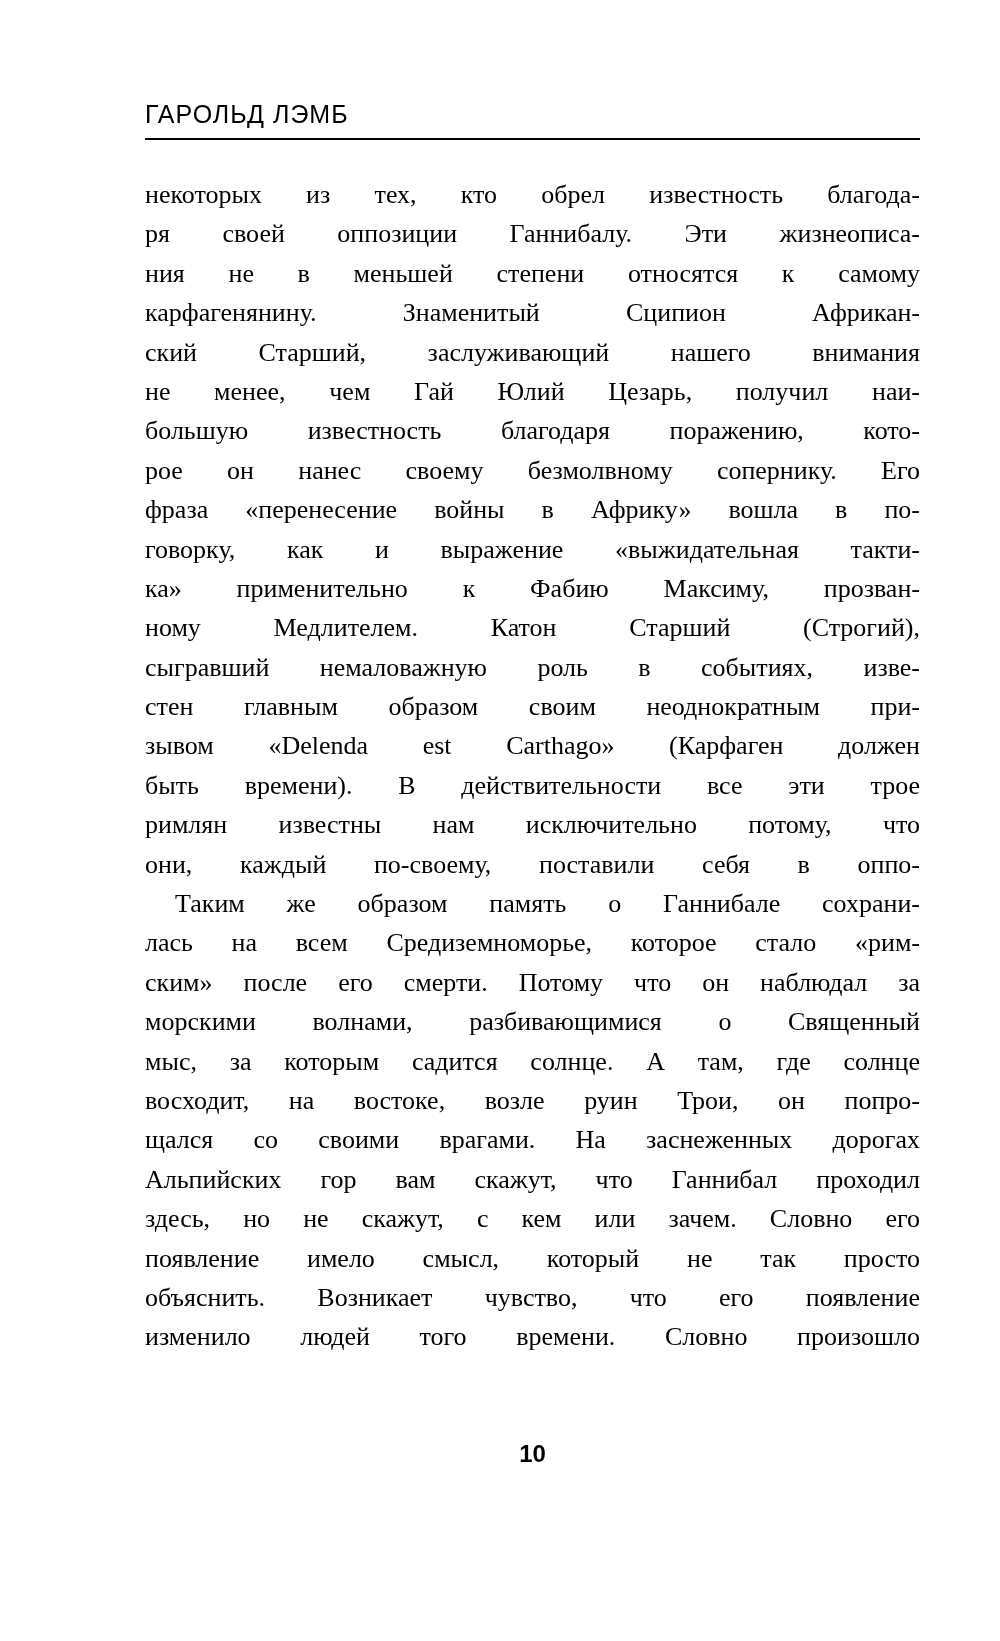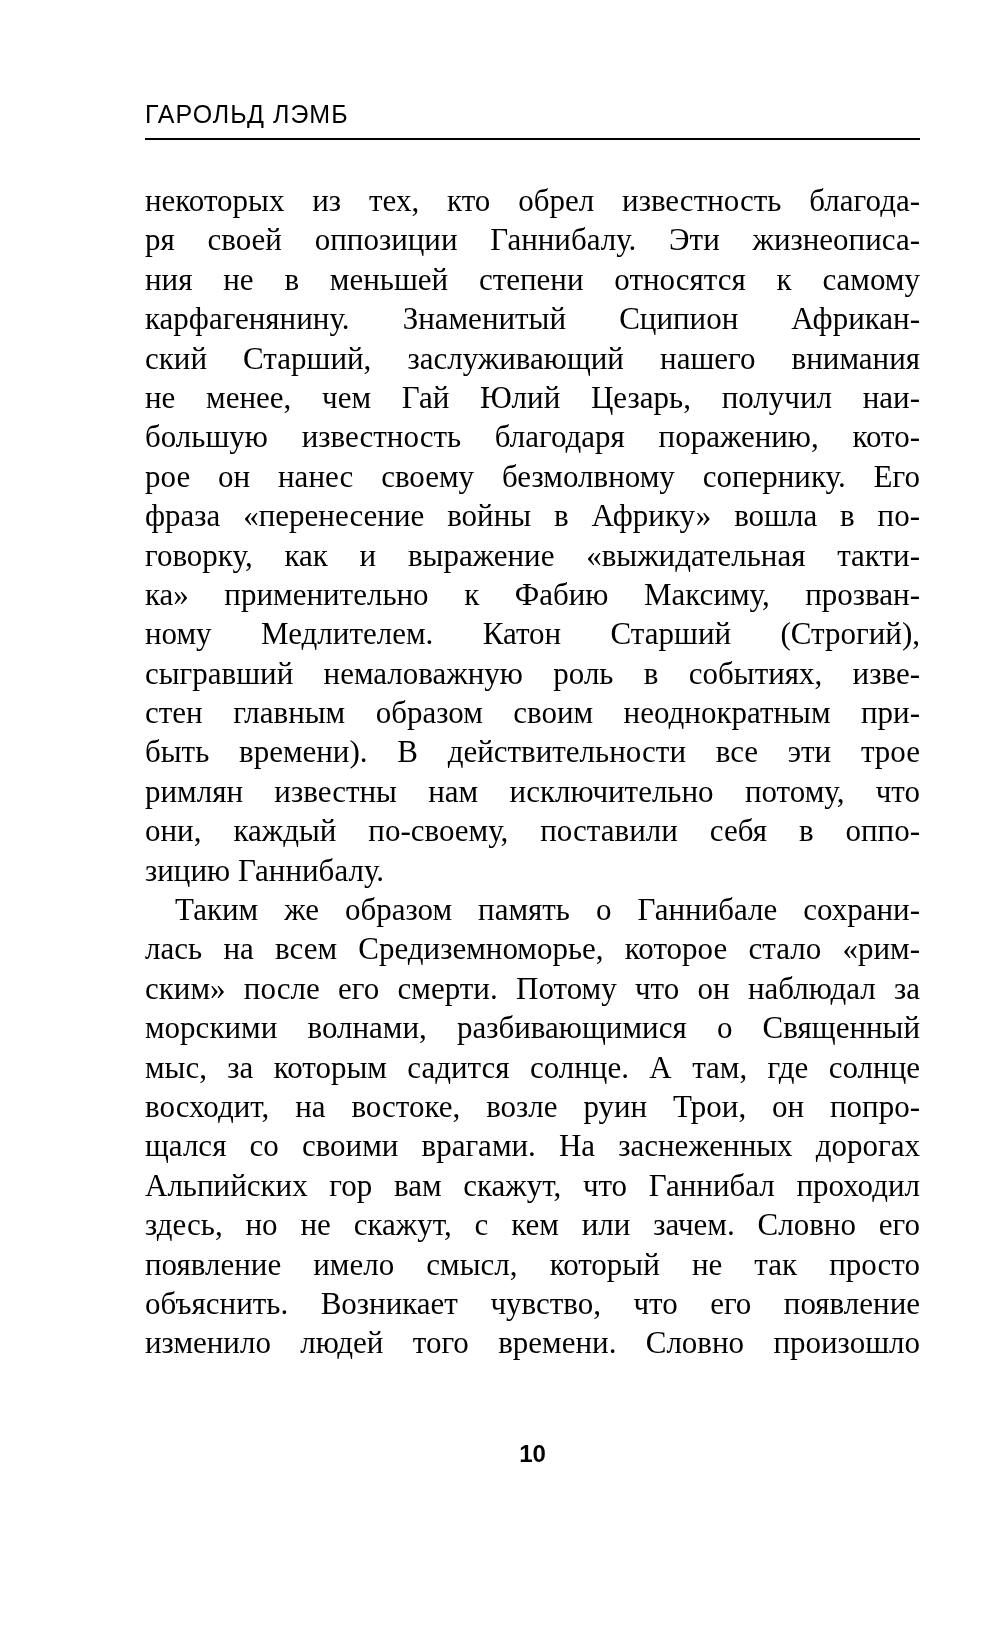--- a/index.html
+++ b/index.html
@@ -1,19 +1,19 @@
 <!DOCTYPE html>
 <html><head>
 <meta charset="utf-8">
 <style>
   html, body { margin: 0; padding: 0; background: #ffffff; }
   body { width: 1000px; height: 1641px; position: relative; overflow: hidden; font-family: "Liberation Serif", serif; color: #000; }
   .header { position: absolute; top: 100px; left: 145px; width: 775px; font-family: "Liberation Sans", sans-serif; font-size: 25px; letter-spacing: 1px; }
   .rule { position: absolute; top: 138px; left: 145px; width: 775px; height: 2px; background: #000; }
-  .body { position: absolute; top: 181px; left: 145px; width: 775px; font-size: 31px; line-height: 39.4px; }
+  .body { position: absolute; top: 175px; left: 145px; width: 775px; font-size: 26px; line-height: 39.4px; }
   .line { display: block; text-align: justify; text-align-last: justify; white-space: nowrap; height: 39.4px; }
   .line.last { text-align-last: left; }
   .line.indent { padding-left: 30px; }
   .para { margin: 0; }
   .para + .para { }
   .pagenum { position: absolute; top: 1440px; left: 145px; width: 775px; text-align: center; font-family: "Liberation Sans", sans-serif; font-size: 24px; font-weight: bold; }
 </style>
 </head>
 <body>
 
@@ -29,24 +29,24 @@
     <span class="line">ский Старший, заслуживающий нашего внимания</span>
     <span class="line">не менее, чем Гай Юлий Цезарь, получил наи-</span>
     <span class="line">большую известность благодаря поражению, кото-</span>
     <span class="line">рое он нанес своему безмолвному сопернику. Его</span>
     <span class="line">фраза «перенесение войны в Африку» вошла в по-</span>
     <span class="line">говорку, как и выражение «выжидательная такти-</span>
     <span class="line">ка» применительно к Фабию Максиму, прозван-</span>
     <span class="line">ному Медлителем. Катон Старший (Строгий),</span>
     <span class="line">сыгравший немаловажную роль в событиях, изве-</span>
     <span class="line">стен главным образом своим неоднократным при-</span>
+    <span class="line">зывом «Delenda est Carthago» (Карфаген должен</span>
     <span class="line">быть времени). В действительности все эти трое</span>
     <span class="line">римлян известны нам исключительно потому, что</span>
     <span class="line">они, каждый по-своему, поставили себя в оппо-</span>
-    <span class="line last">зицию Ганнибалу.</span>
   </div>
   <div class="para">
     <span class="line indent">Таким же образом память о Ганнибале сохрани-</span>
     <span class="line">лась на всем Средиземноморье, которое стало «рим-</span>
     <span class="line">ским» после его смерти. Потому что он наблюдал за</span>
     <span class="line">морскими волнами, разбивающимися о Священный</span>
     <span class="line">мыс, за которым садится солнце. А там, где солнце</span>
     <span class="line">восходит, на востоке, возле руин Трои, он попро-</span>
     <span class="line">щался со своими врагами. На заснеженных дорогах</span>
     <span class="line">Альпийских гор вам скажут, что Ганнибал проходил</span>

